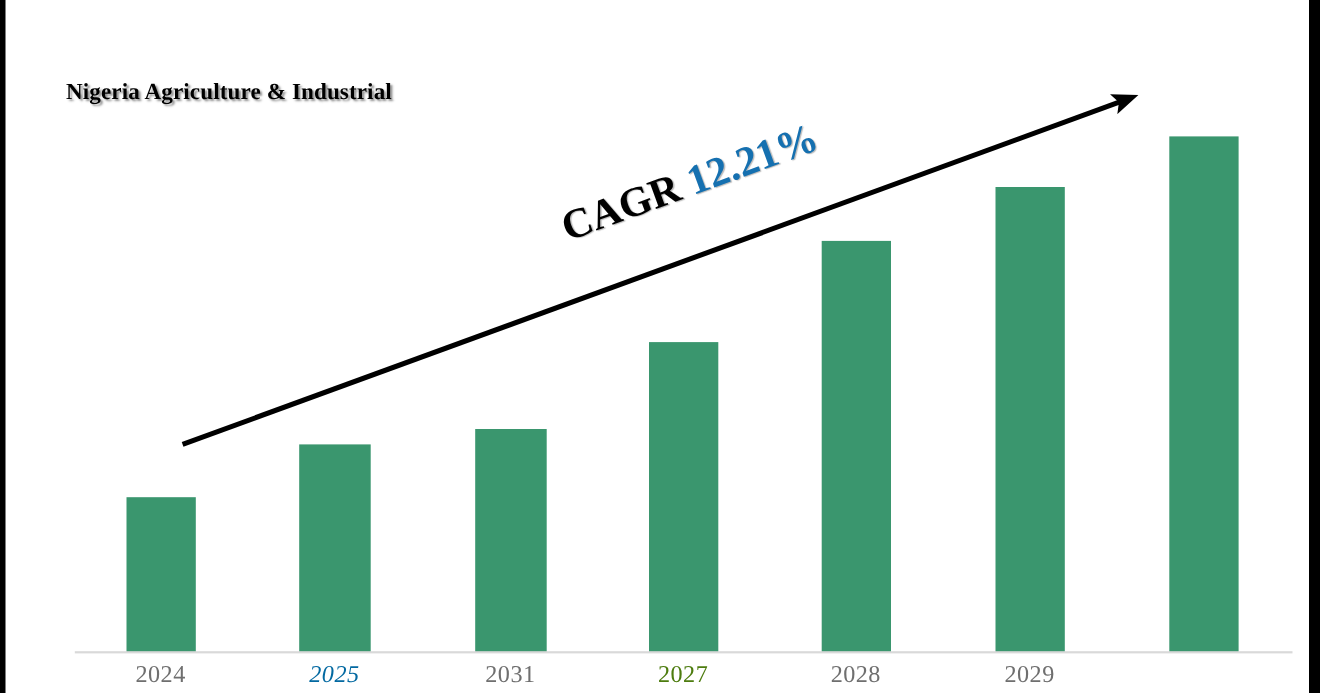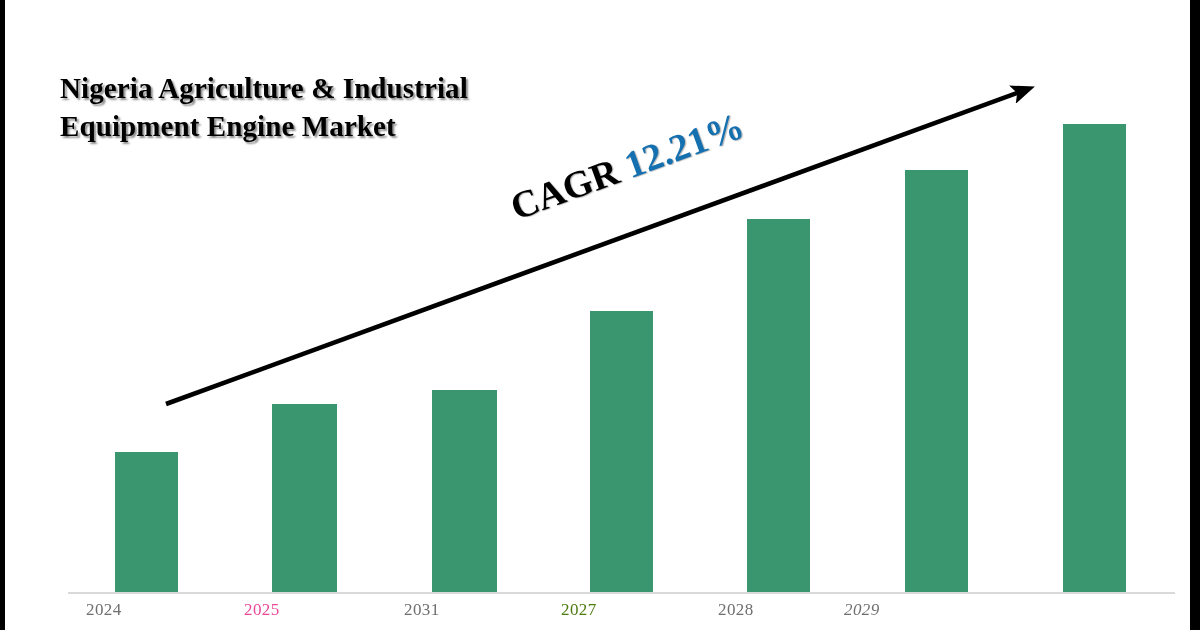--- a/index.html
+++ b/index.html
@@ -35,21 +35,21 @@
     width: 1200px;
     height: 630px;
   }
 
   
   #chart-title {
     position: absolute;
     left: 60px;
     top: 70px;
     width: 480px;
-    font-size: 29px;
+    font-size: 21px;
     font-weight: bold;
     line-height: 1.30;
     color: #000000;
     text-shadow: 2px 2px 2px rgba(0,0,0,0.45);
     letter-spacing: 0.1px;
   }
   #chart-title .tline { display: block; white-space: nowrap; }
 
   
   .bar {
@@ -66,22 +66,22 @@
     width: 1107px;
     height: 2px;
     background: #d9d9d9;
   }
 
   
   .xtick {
     position: absolute;
     top: 600px;
     width: 120px;
-    text-align: left;
-    font-size: 17px;
+    text-align: center;
+    font-size: 22px;
     color: #6f6f6f;
     letter-spacing: 0.4px;
   }
 
   
   #growth-arrow {
     position: absolute;
     left: 0;
     top: 0;
     width: 1200px;
@@ -121,41 +121,40 @@
         <div class="bar" style="left: 590px; width: 63px; height: 282px; background: rgb(58, 150, 110);"></div>
         <div class="bar" style="left: 747px; width: 63px; height: 374px; background: rgb(58, 150, 110);"></div>
         <div class="bar" style="left: 905px; width: 63px; height: 423px; background: rgb(58, 150, 110);"></div>
         <div class="bar" style="left: 1063px; width: 63px; height: 469px; background: rgb(58, 150, 110);"></div>
       </div>
 
     <div id="axis-line"></div>
 
     <div id="ticks-layer">
         <div class="xtick" style="left: 86px; color: rgb(111, 111, 111);">2024</div>
-        <div class="xtick" style="left: 244px; color: #ec4899;">2025</div>
+        <div class="xtick" style="left: 244px; color: #0369a1; font-style: italic;">2025</div>
         <div class="xtick" style="left: 404px; color: rgb(111, 111, 111);">2031</div>
         <div class="xtick" style="left: 561px; color: #4d7c0f;">2027</div>
         <div class="xtick" style="left: 718px; color: rgb(111, 111, 111);">2028</div>
-        <div class="xtick" style="left: 844px; color: rgb(111, 111, 111); font-style: italic;">2029</div>
+        <div class="xtick" style="left: 876px; color: rgb(111, 111, 111);">2029</div>
         <div class="xtick" style="left: 1076px; color: rgb(111, 111, 111); margin-top: 44px;">2030</div>
       </div>
 
     <svg id="growth-arrow" viewBox="0 0 1200 630">
       <defs>
         <marker id="arrowhead" markerWidth="5.2" markerHeight="4.2" refX="3.6" refY="2.1" orient="auto" markerUnits="strokeWidth">
           <path d="M0,0 L5.2,2.1 L0,4.2 L1.1,2.1 Z" fill="#000000"></path>
         </marker>
       </defs>
       <line x1="166" y1="404" x2="1028" y2="89" stroke="#000000" stroke-width="4.6" marker-end="url(#arrowhead)"></line>
     </svg>
 
     <div id="cagr-label">
       <span class="cagr-word">CAGR</span><span>&nbsp;</span><span class="cagr-value">12.21%</span>
     </div>
 
   </div>
 
   <div id="chart-title">
     <span class="tline">Nigeria Agriculture &amp; Industrial</span>
-    <span class="tline">Equipment Engine Market</span>
   </div>
 
 </div>
 
 </body></html>

